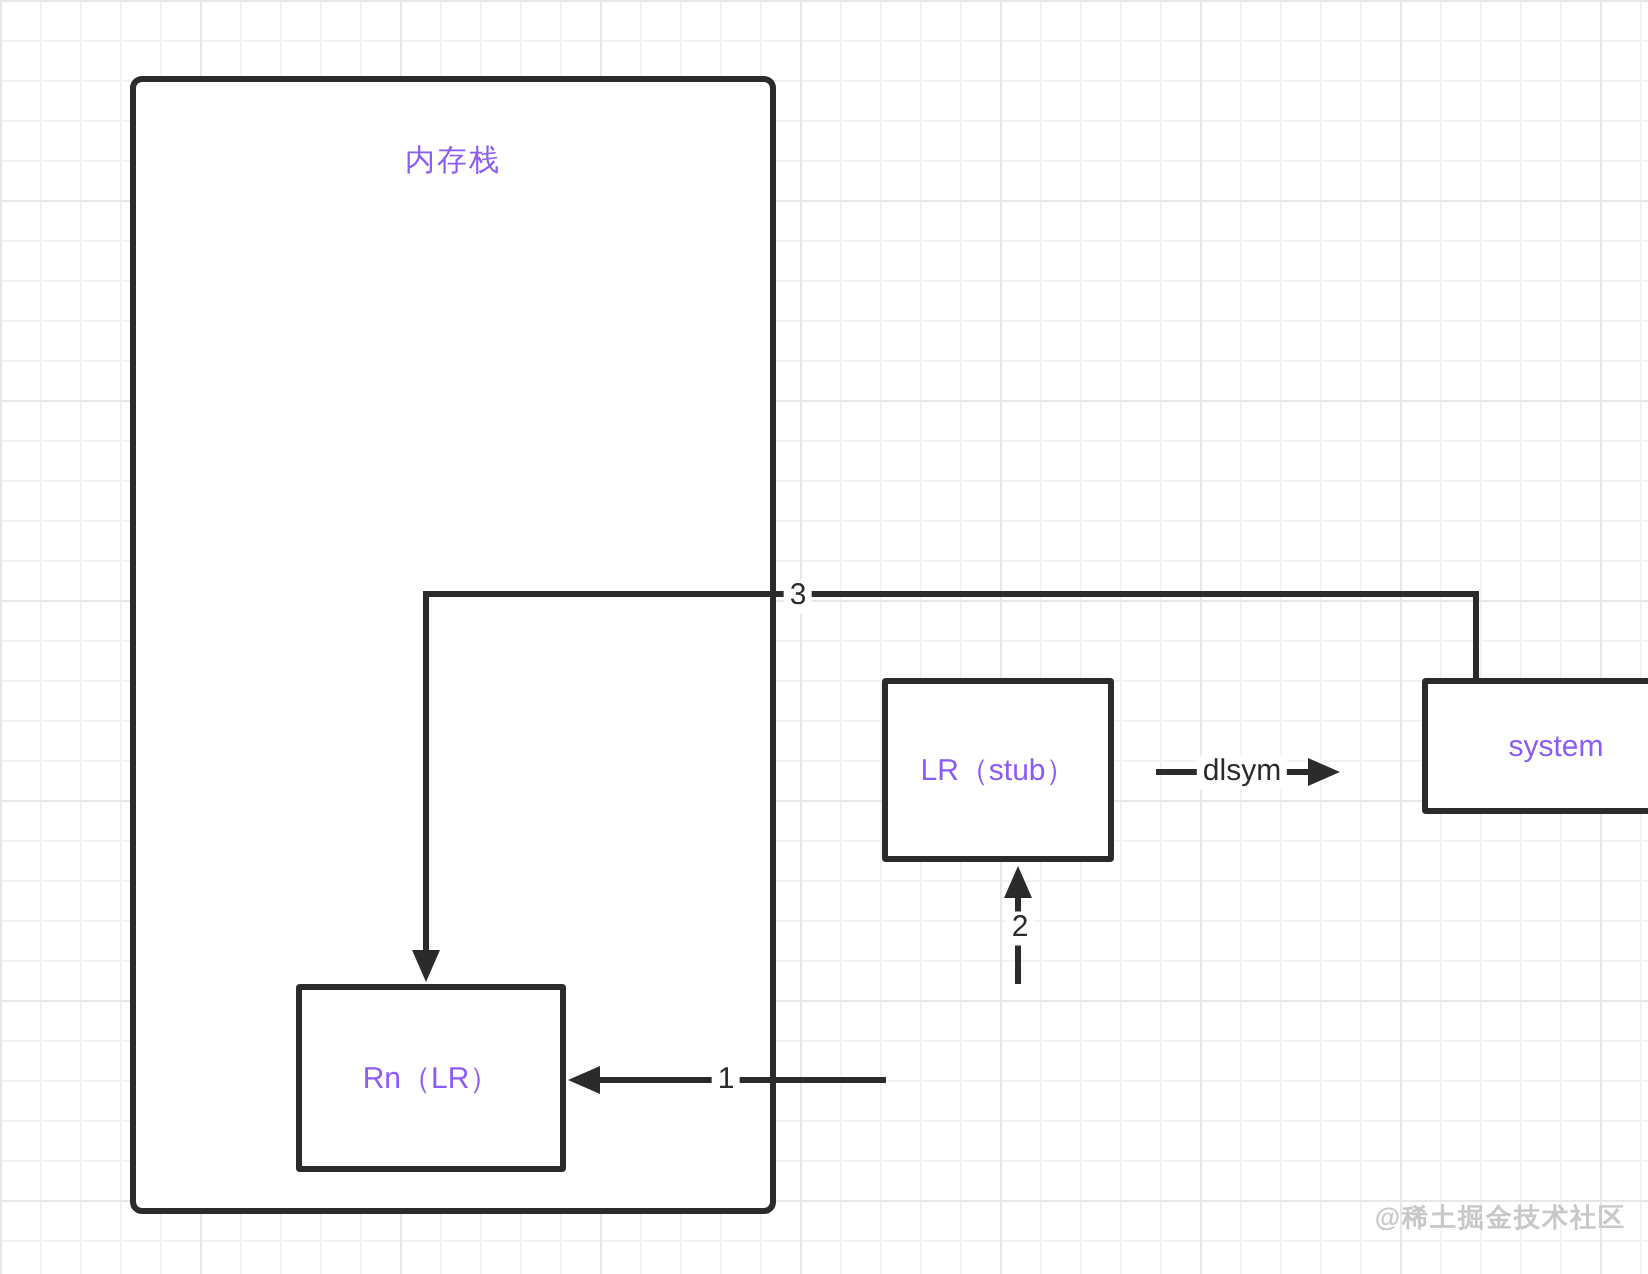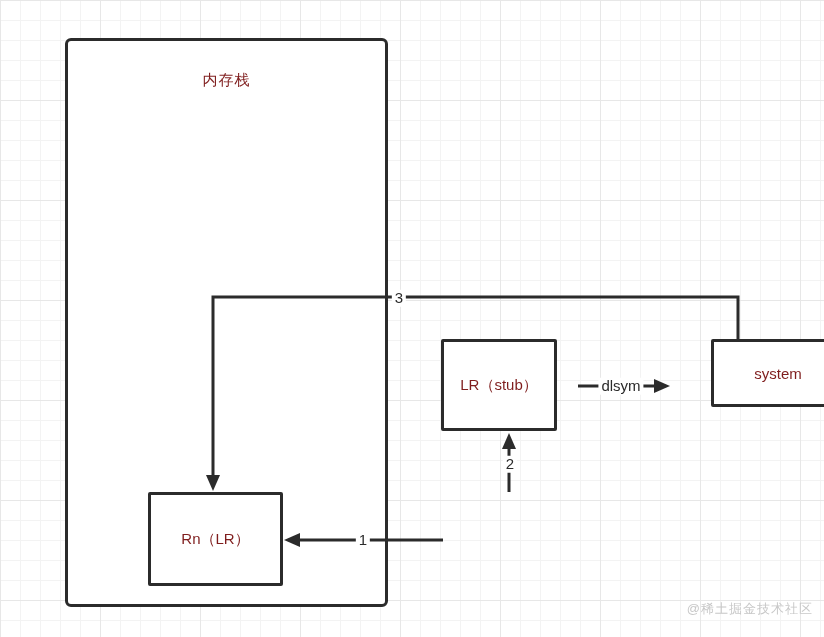--- a/index.html
+++ b/index.html
@@ -23,21 +23,21 @@
     background-size: 100px 100px, 100px 100px, 20px 20px, 20px 20px;
   }
   .node {
     position: absolute;
     box-sizing: border-box;
     background: #ffffff;
     border: 3px solid #2b2b2b;
     display: flex;
     align-items: center;
     justify-content: center;
-    color: #7f1d1d;
+    color: #8b5cf6;
     font-size: 15px;
   }
   #box-memory-stack {
     left: 65px; top: 38px; width: 323px; height: 569px;
     border-radius: 6px;
     align-items: flex-start;
     padding-top: 30px;
   }
   #box-memory-stack .title { font-size: 15px; letter-spacing: 1px; }
   #box-rn-lr   { left: 148px; top: 492px; width: 135px; height: 94px; border-radius: 2px; justify-content: center; }
@@ -64,20 +64,21 @@
   #label-2     { left: 510px; top: 464px; }
   #label-3     { left: 399px; top: 298px; }
   #label-dlsym { left: 621px; top: 386px; }
   #watermark {
     position: absolute;
     right: 11px;
     top: 600px;
     font-size: 13px;
     color: #c8c8c8;
     letter-spacing: 1px;
+    font-weight: bold;
   }
 </style>
 </head>
 <body>
 
 <div id="canvas">
 
   <div class="node" id="box-memory-stack">
     <span class="title">内存栈</span>
   </div>

